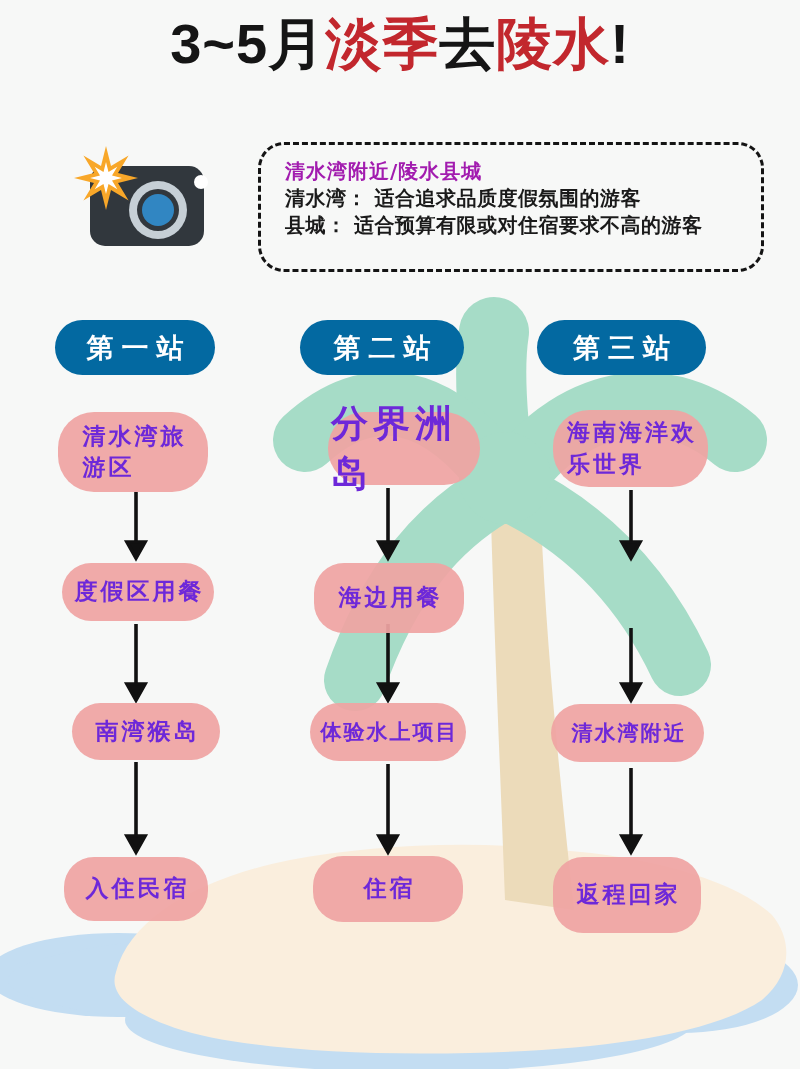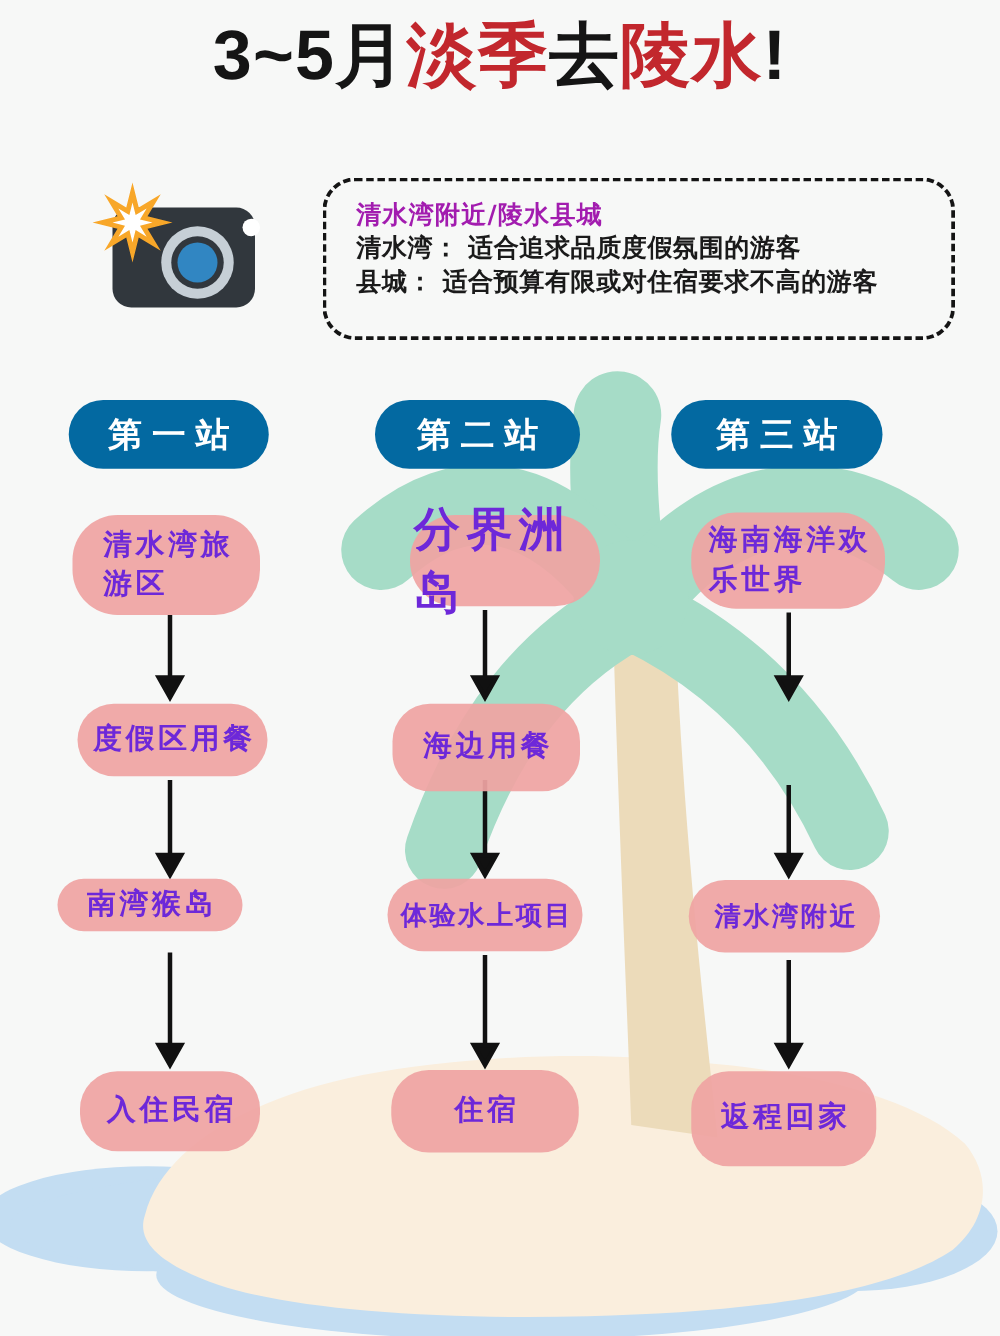--- a/index.html
+++ b/index.html
@@ -37,21 +37,21 @@
   .stop{position:absolute;background:rgba(239,164,163,0.93);border-radius:30px;
         color:#6d28d9;font-weight:bold;font-size:23px;letter-spacing:3px;padding-left:3px;
         display:flex;align-items:center;justify-content:center;
         white-space:pre-line;line-height:1.35;box-sizing:border-box;}
   .r-big{border-radius:36px;}
   .s-lg{font-size:37px;letter-spacing:5px;margin-left:16px;}
   .s-sm{font-size:21px;letter-spacing:2px;}
 
   .c0s0{left:58px; top:412px;width:150px;height:80px;}
   .c0s1{left:62px; top:563px;width:152px;height:58px;}
-  .c0s2{left:46px; top:703px;width:148px;height:42px;}
+  .c0s2{left:72px; top:703px;width:148px;height:57px;}
   .c0s3{left:64px; top:857px;width:144px;height:64px;}
 
   .c1s0{left:312px;top:412px;width:152px;height:73px;}
   .c1s1{left:314px;top:563px;width:150px;height:70px;}
   .c1s2{left:310px;top:703px;width:156px;height:58px;}
   .c1s3{left:313px;top:856px;width:150px;height:66px;}
 
   .c2s0{left:553px;top:410px;width:155px;height:77px;}
   .c2s1{left:557px;top:563px;width:153px;height:60px;}
   .c2s2{left:551px;top:704px;width:153px;height:58px;}

